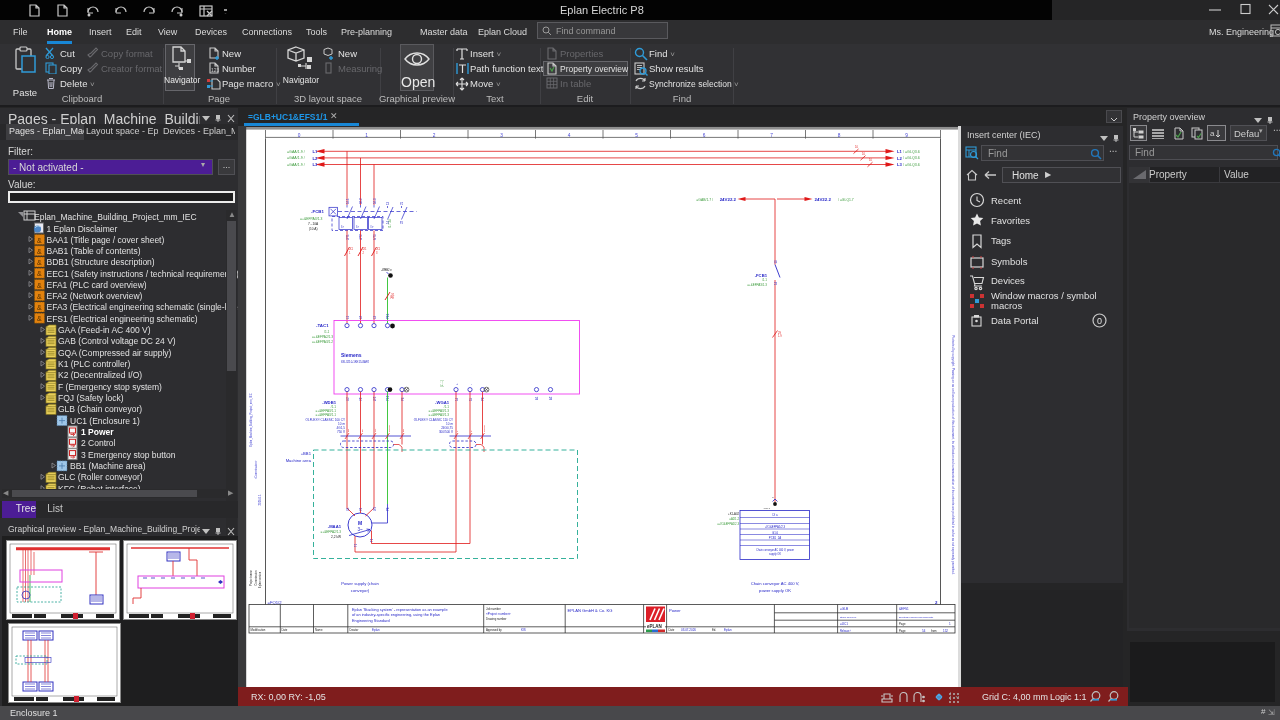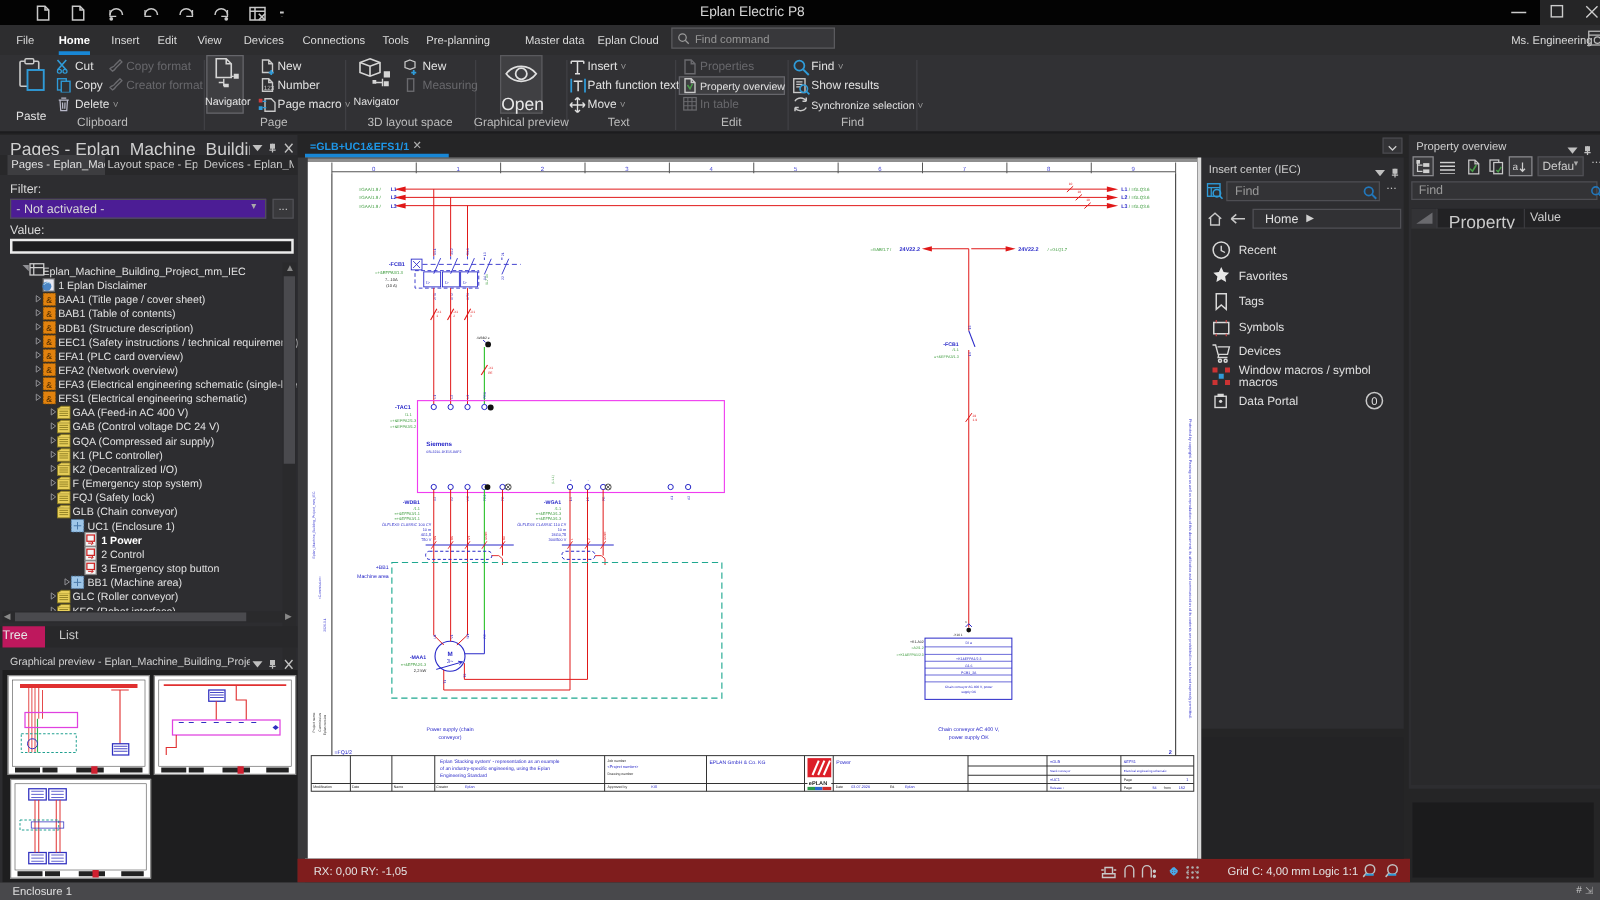--- a/index.html
+++ b/index.html
@@ -1,18 +1,18 @@
 <!DOCTYPE html>
 <html><head>
 <meta charset="utf-8">
 <style>
 *{margin:0;padding:0;box-sizing:border-box;font-family:"Liberation Sans",sans-serif;}
 html,body{width:1280px;height:720px;overflow:hidden;background:#252526;}
 .abs{position:absolute;}
-#titlebar{left:0;top:0;width:1232px;height:20px;background:#030303;color:#cfcfcf;}
+#titlebar{left:0;top:0;width:1052px;height:20px;background:#030303;color:#cfcfcf;}
 #menubar{left:0;top:20px;width:1280px;height:24px;background:#2d2d2f;color:#dcdcdc;font-size:9px;}
 .mitem{position:absolute;top:7px;}
 #ribbon{left:0;top:44px;width:1280px;height:63px;background:#313134;border-bottom:2px solid #1c1c1e;color:#e2e2e2;font-size:11px;}
 .gsep{position:absolute;top:4px;width:1px;height:56px;background:#404044;}
 .glabel{position:absolute;top:49px;font-size:9.5px;color:#bcbcbc;text-align:center;}
 .ritem{position:absolute;font-size:9.5px;color:#e2e2e2;white-space:nowrap;}
 .rdis{color:#68686c;}
 .bigbtn{position:absolute;text-align:center;font-size:9.5px;color:#e2e2e2;}
 #leftpanel{left:0;top:108px;width:238px;height:598px;background:#2d2d30;}
 #tabstrip{left:238px;top:108px;width:890px;height:18px;background:#252526;}
@@ -357,21 +357,21 @@
  <div class="abs" style="left:2px;top:376px;color:#888;font-size:8px">▼</div>
 </div>
 
 <div class="abs" style="left:2px;top:381px;width:234px;height:9px;background:#2a2a2c">
  <div class="abs" style="left:1px;top:0px;color:#888;font-size:7px">◀</div>
  <div class="abs" style="left:10px;top:1px;width:185px;height:7px;background:#4a4a4e"></div>
  <div class="abs" style="left:226px;top:0px;color:#888;font-size:7px">▶</div>
 </div>
 
 <div class="abs" style="left:0px;top:393px;width:238px;height:17px;background:#28282a"></div>
-<div class="abs" style="left:2px;top:393px;width:34px;height:17px;background:#be185d;color:#e6e6e6;font-size:10px;text-align:left;padding-top:2px">Tree</div>
+<div class="abs" style="left:2px;top:393px;width:34px;height:17px;background:#4c1d95;color:#e6e6e6;font-size:10px;text-align:right;padding-top:2px">Tree</div>
 <div class="abs" style="left:40px;top:395px;width:30px;color:#c8c8c8;font-size:10px;text-align:center">List</div>
 
 <div class="abs hdr" style="left:8px;top:416px;width:192px;white-space:nowrap;overflow:hidden;font-size:8.5px">Graphical preview - Eplan_Machine_Building_Projec...</div>
 <svg class="abs" style="left:201px;top:419px" width="34" height="9" viewBox="0 0 34 9">
       <path d="M1 2 L5 7 L9 2 Z" fill="#c0c0c0"></path>
       <path d="M17 1 L17 6 M14.5 6 L19.5 6 M17 6 L17 8" stroke="#c0c0c0" fill="none"></path>
       <rect x="15" y="1" width="4" height="4" fill="#c0c0c0"></rect>
       <path d="M27 1 L33 8 M33 1 L27 8" stroke="#c0c0c0" stroke-width="1.1" fill="none"></path>
     </svg>
 <div class="abs" style="left:2px;top:428px;width:236px;height:170px;background:#1e1e1f"></div>
@@ -598,21 +598,21 @@
  <span class="abs" style="left:5px;top:1px;font-size:10px;color:#9a9a9a">Find</span>
  <svg class="abs" style="left:142px;top:2px" width="11" height="11" viewBox="0 0 12 12">
         <circle cx="5" cy="5" r="3.4" fill="none" stroke="#2277bb" stroke-width="1.4"></circle>
         <path d="M7.5 7.5 L11 11" stroke="#2277bb" stroke-width="1.6"></path>
       </svg>
 </div>
 <div class="abs" style="left:2px;top:59px;width:151px;height:16px;background:#222224;border-bottom:1px solid #3a3a3e">
  <div class="abs" style="left:0;top:0;width:21px;height:16px;background:#333336;border-right:1px solid #3a3a3e"><svg width="21" height="16">
           <path d="M4 12 L17 12 L17 3 Z" fill="#6a6a6e"></path>
         </svg></div>
- <span class="abs" style="left:30px;top:2px;font-size:14px;color:#cccccc">Property</span>
+ <span class="abs" style="left:20px;top:2px;font-size:10px;color:#cccccc">Property</span>
  <div class="abs" style="left:90px;top:0;width:1px;height:16px;background:#3a3a3e"></div>
  <span class="abs" style="left:95px;top:2px;font-size:10px;color:#cccccc">Value</span>
 </div>
 <div class="abs" style="left:2px;top:75px;width:151px;height:445px;background:#29292b"></div>
 </div>
 <div class="abs" id="povdark"></div>
 
 <div class="abs" id="bottombar">
 <span class="abs" style="left:10px;top:2px">Enclosure 1</span>
 <span class="abs" style="left:1261px;top:1px;font-size:8px;color:#cccccc">#</span>

